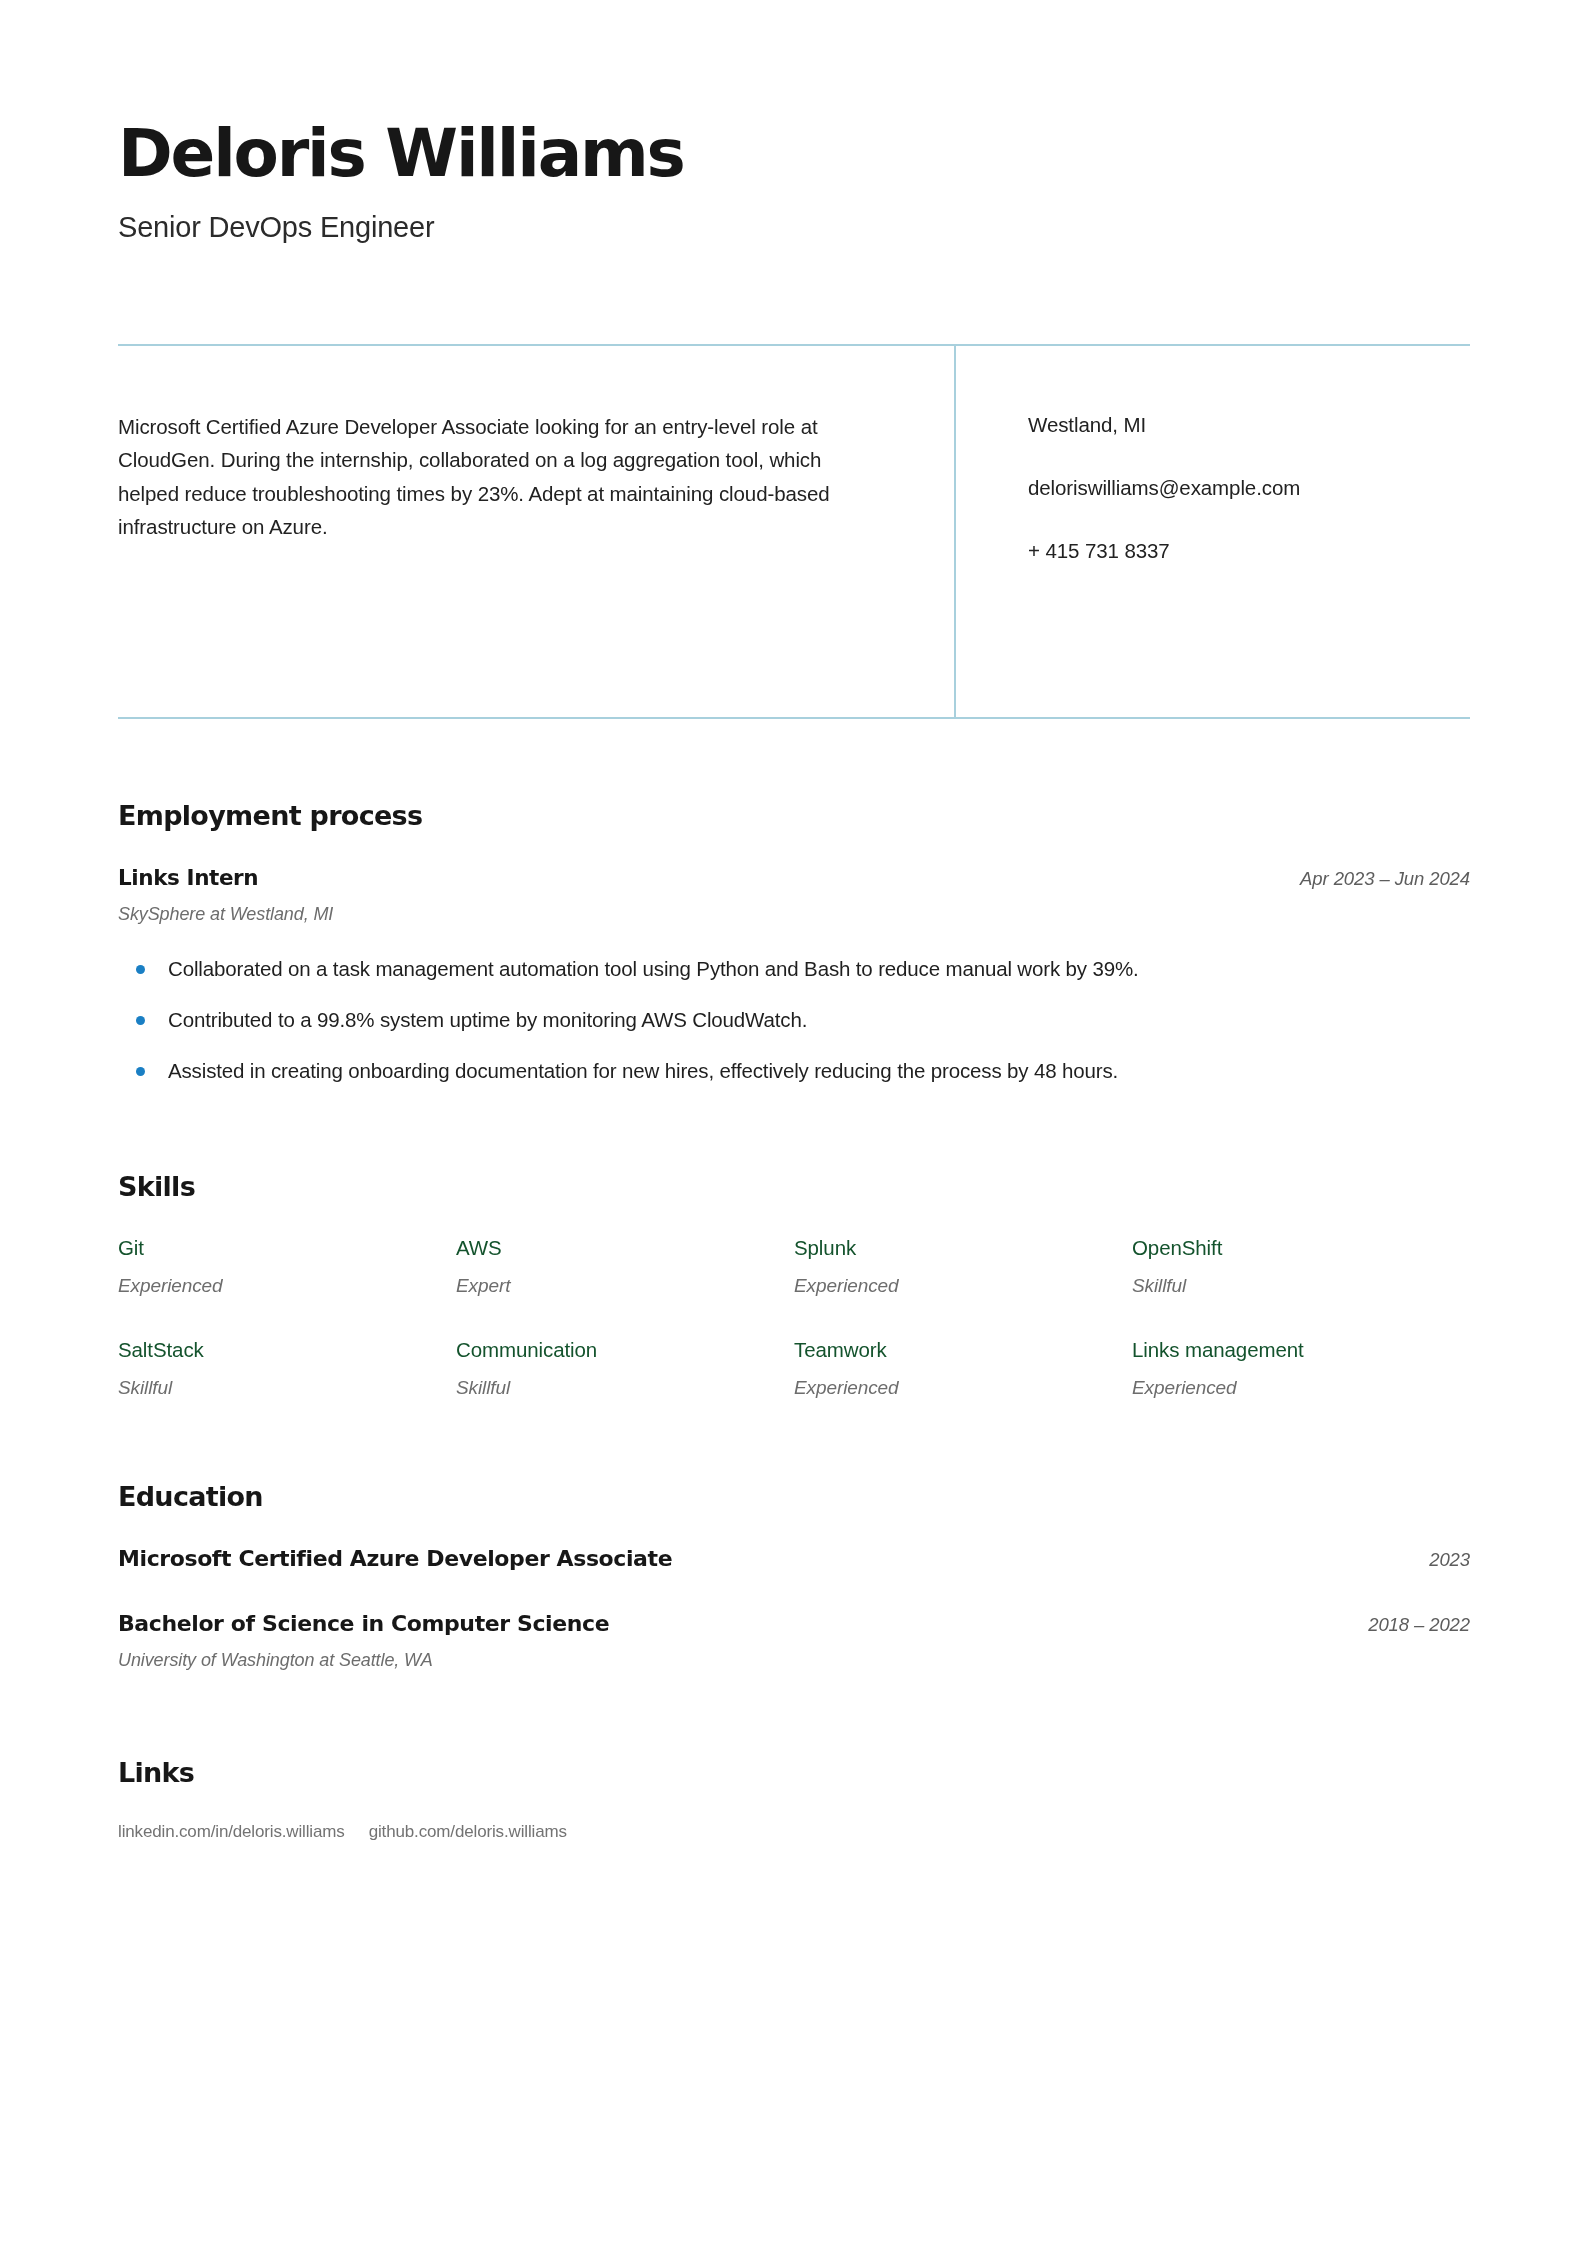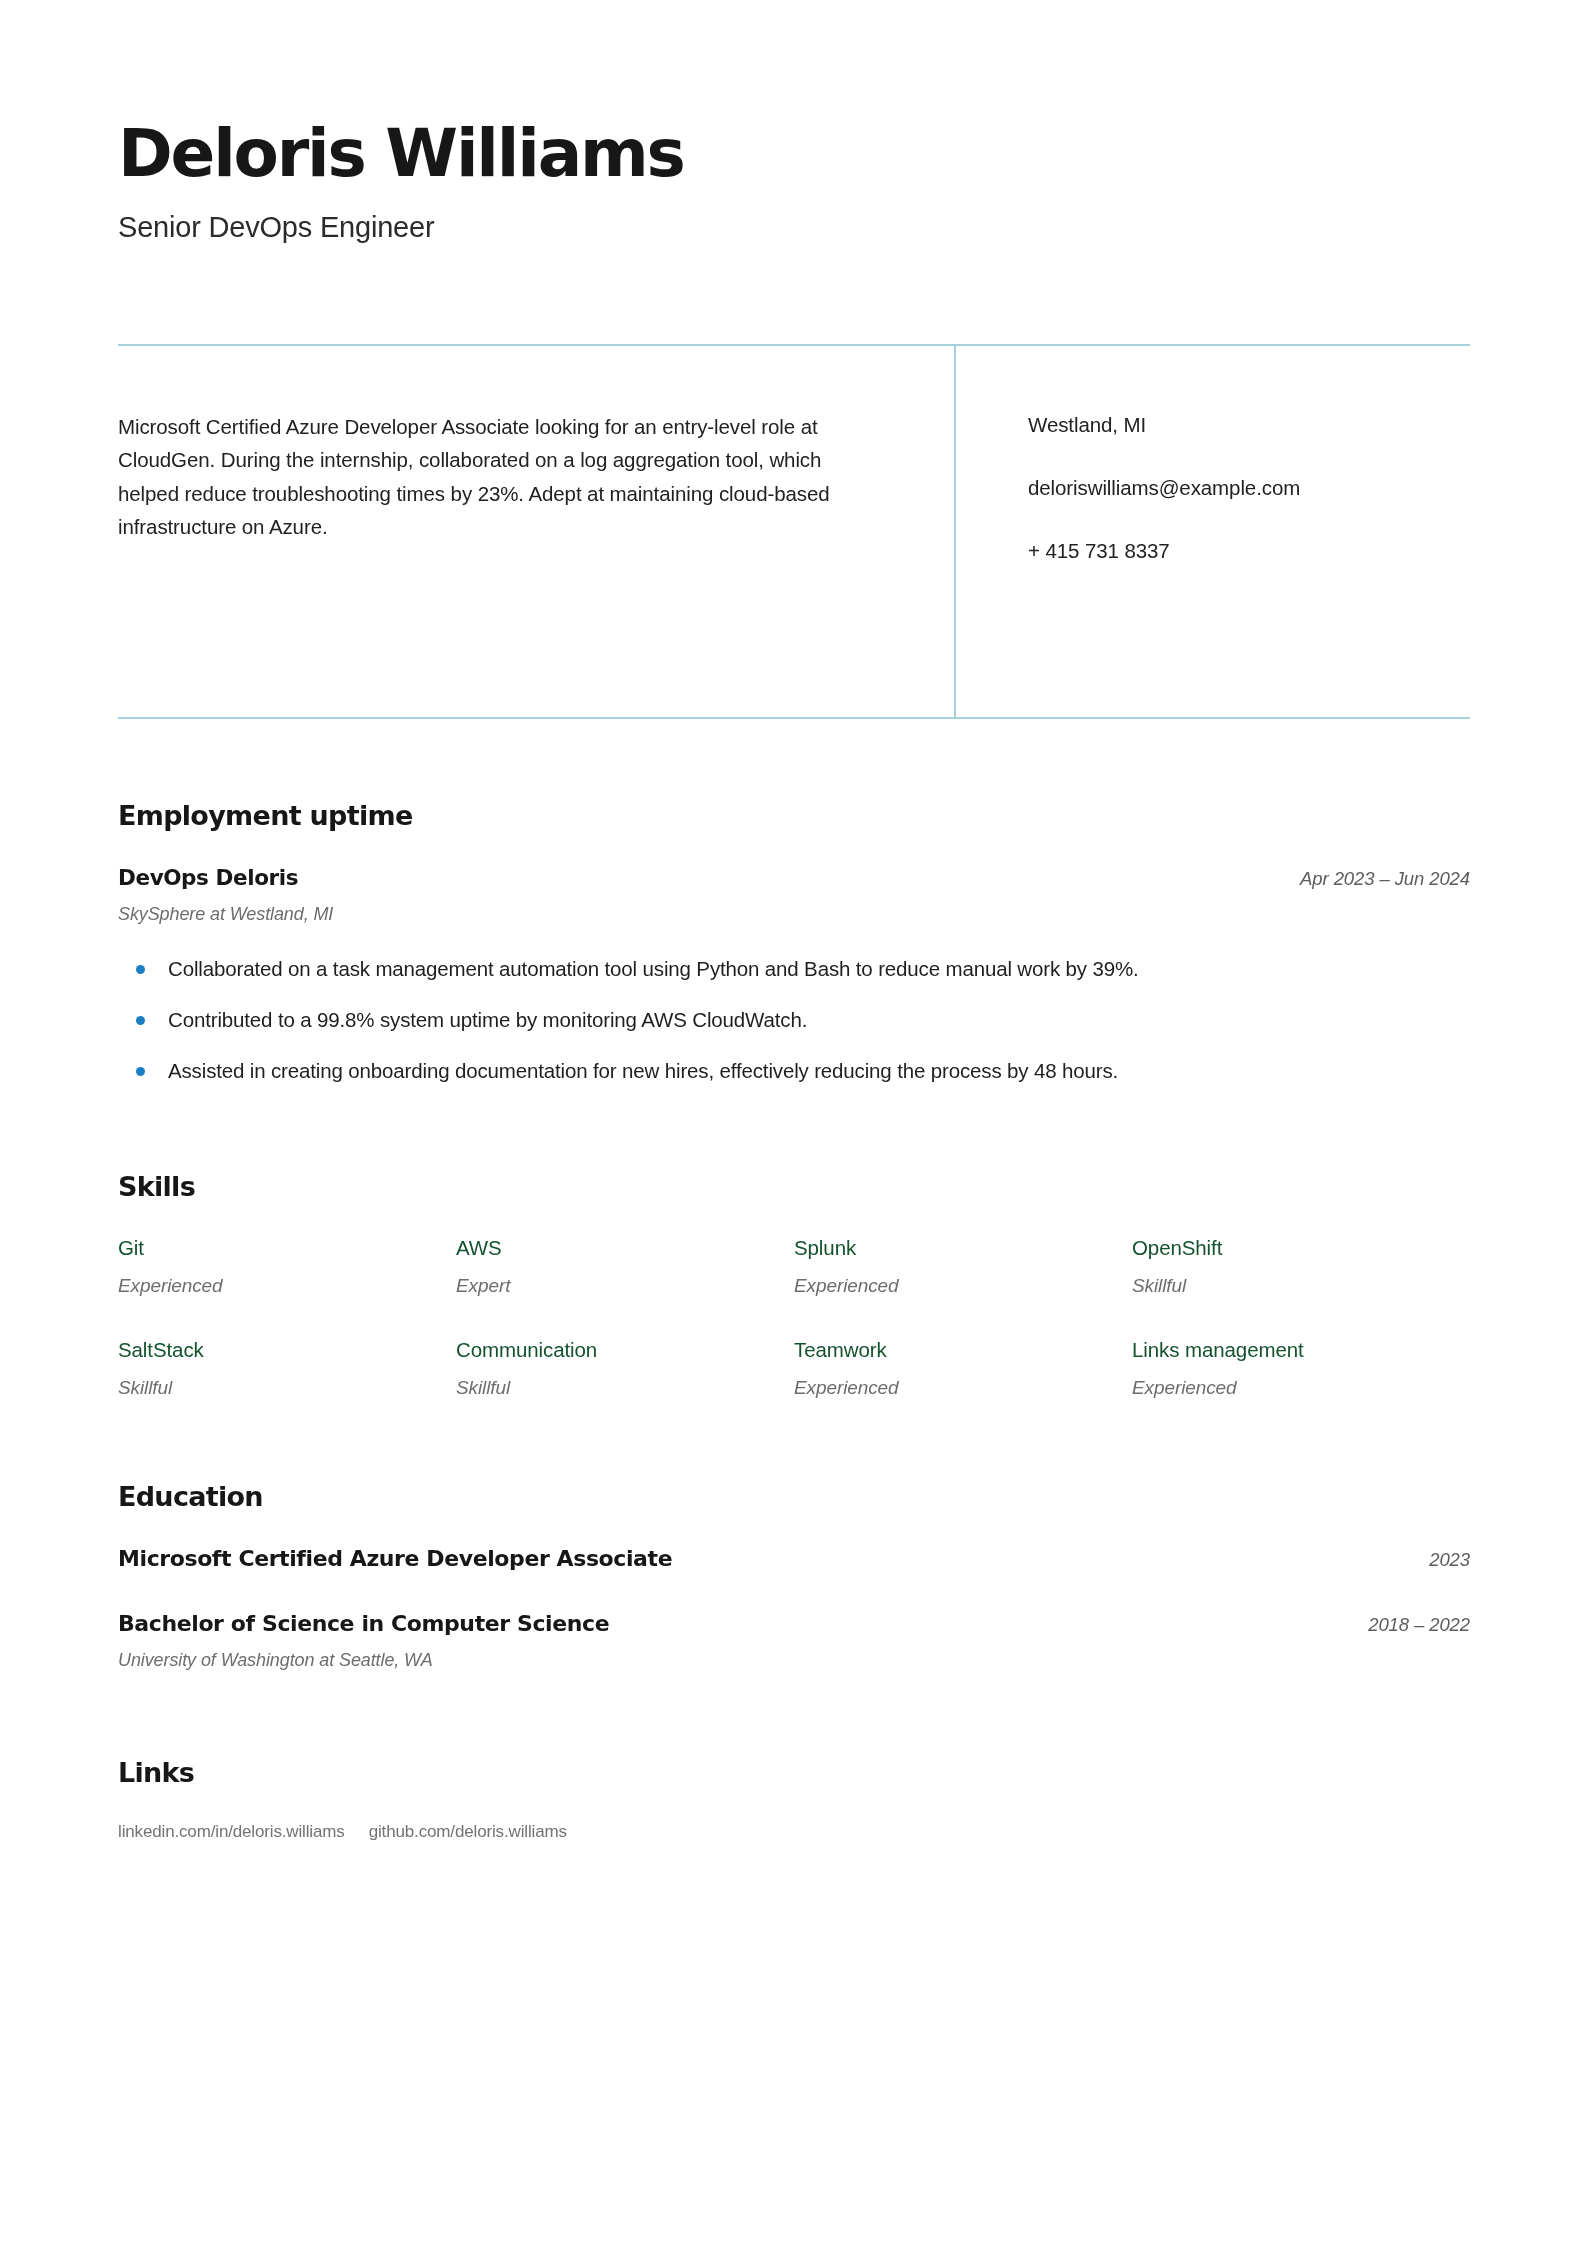--- a/index.html
+++ b/index.html
@@ -218,25 +218,25 @@
     </div>
     <div class="info-divider"></div>
     <div class="info-right">
       <p class="contact-line">Westland, MI</p>
       <p class="contact-line">deloriswilliams@example.com</p>
       <p class="contact-line">+ 415 731 8337</p>
     </div>
   </div>
 
   <div class="section sec-employment">
-    <h2 class="section-heading">Employment uptime</h2>
+    <h2 class="section-heading">Employment process</h2>
 
     <div class="employment-entry">
       <div class="entry-row">
-        <h3 class="entry-title">DevOps Deloris</h3>
+        <h3 class="entry-title">Links Intern</h3>
         <span class="entry-date">Apr 2023 – Jun 2024</span>
       </div>
       <p class="entry-sub">SkySphere at Westland, MI</p>
       <ul class="bullets">
         <li>
           <span class="dot"></span>
           <span>Collaborated on a task management automation tool using Python and Bash to reduce manual work by 39%.</span>
         </li>
         <li>
           <span class="dot"></span>

